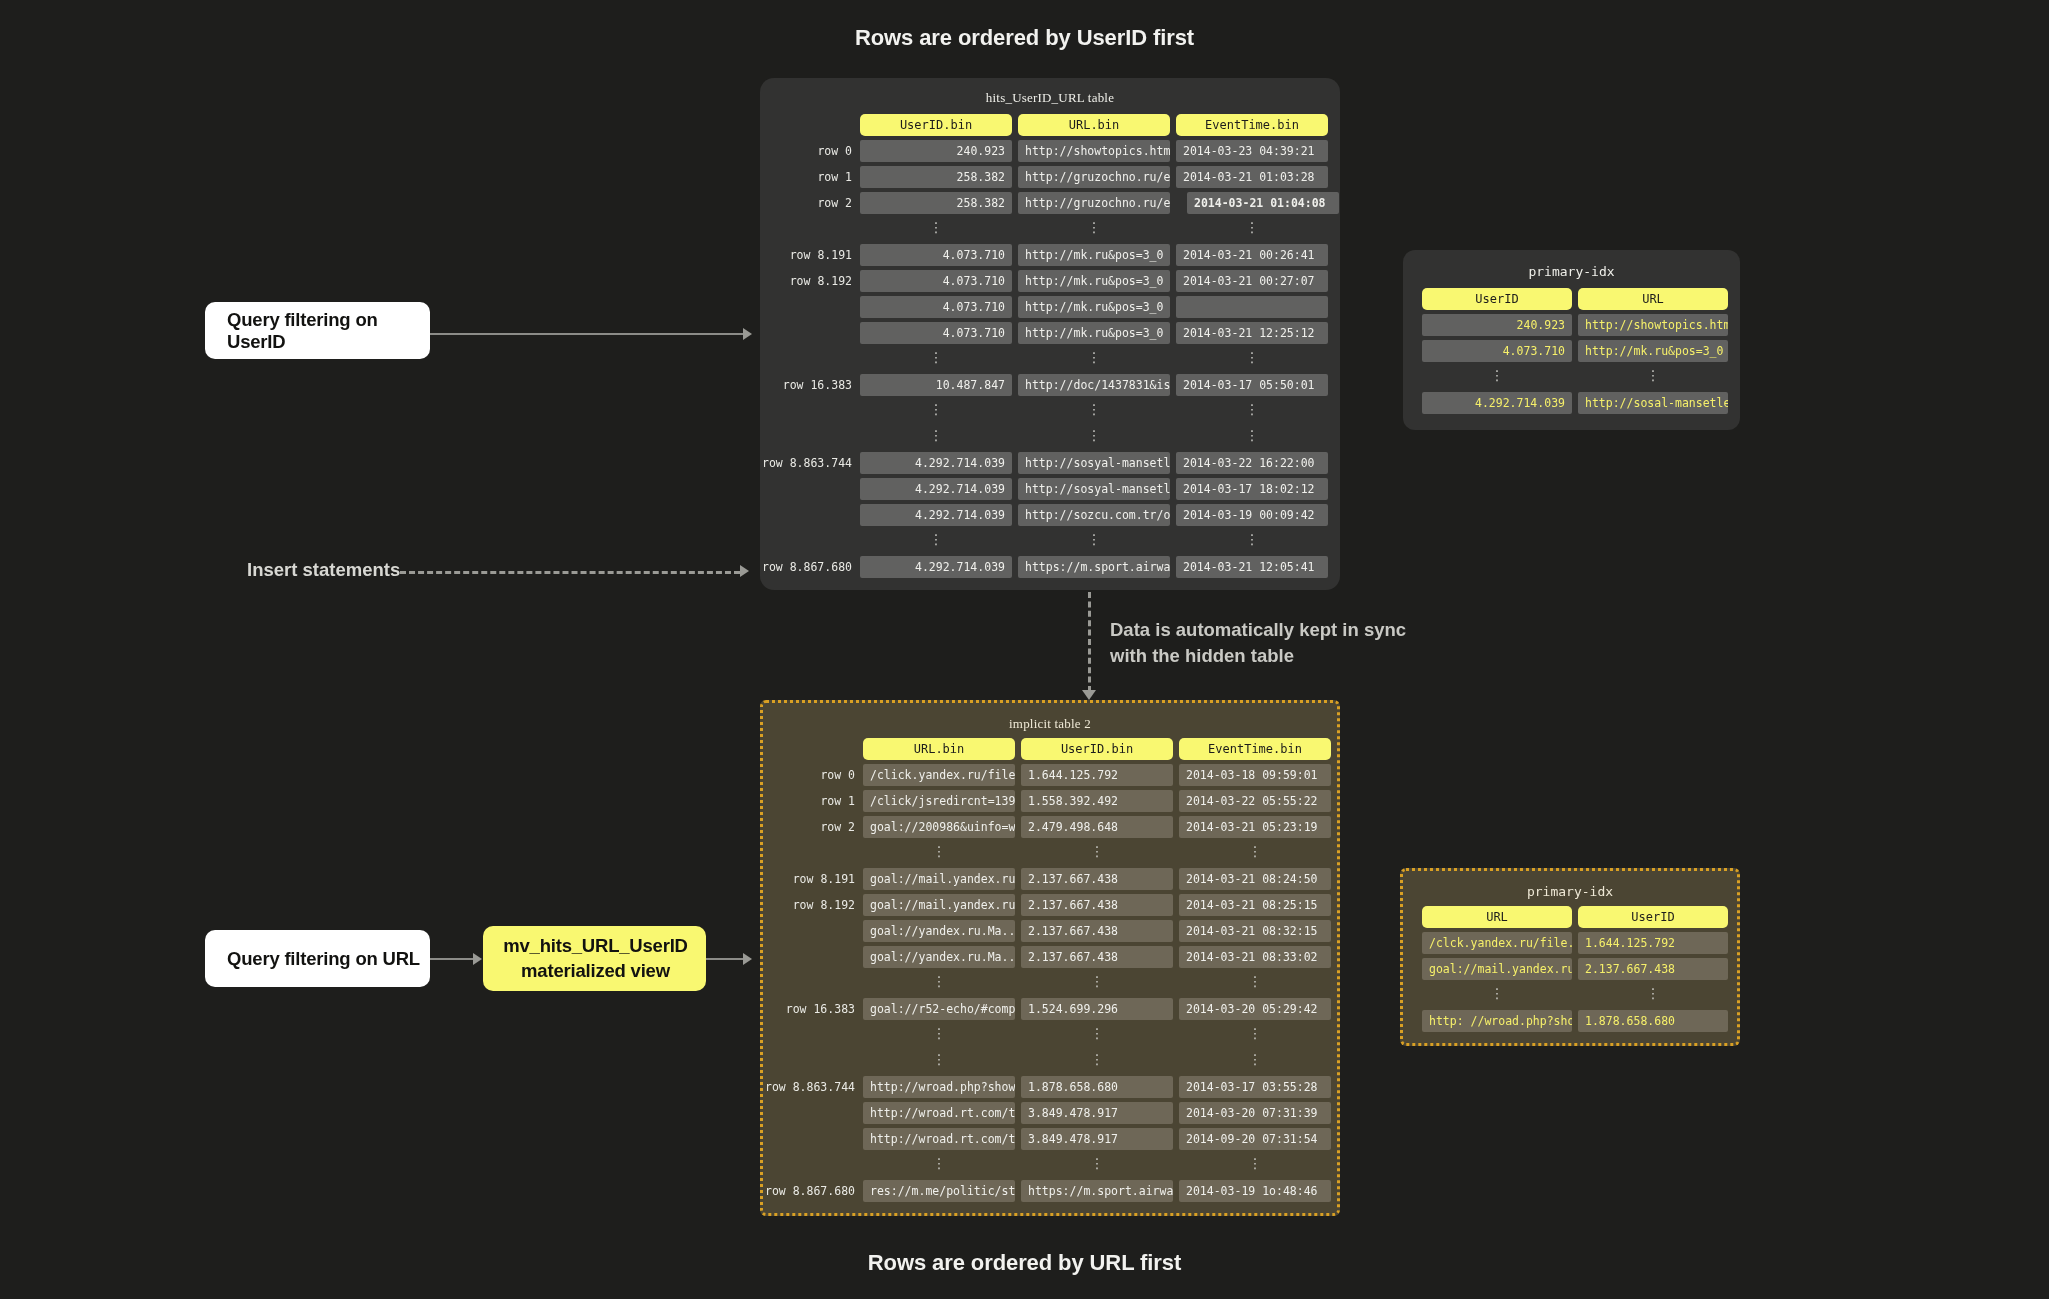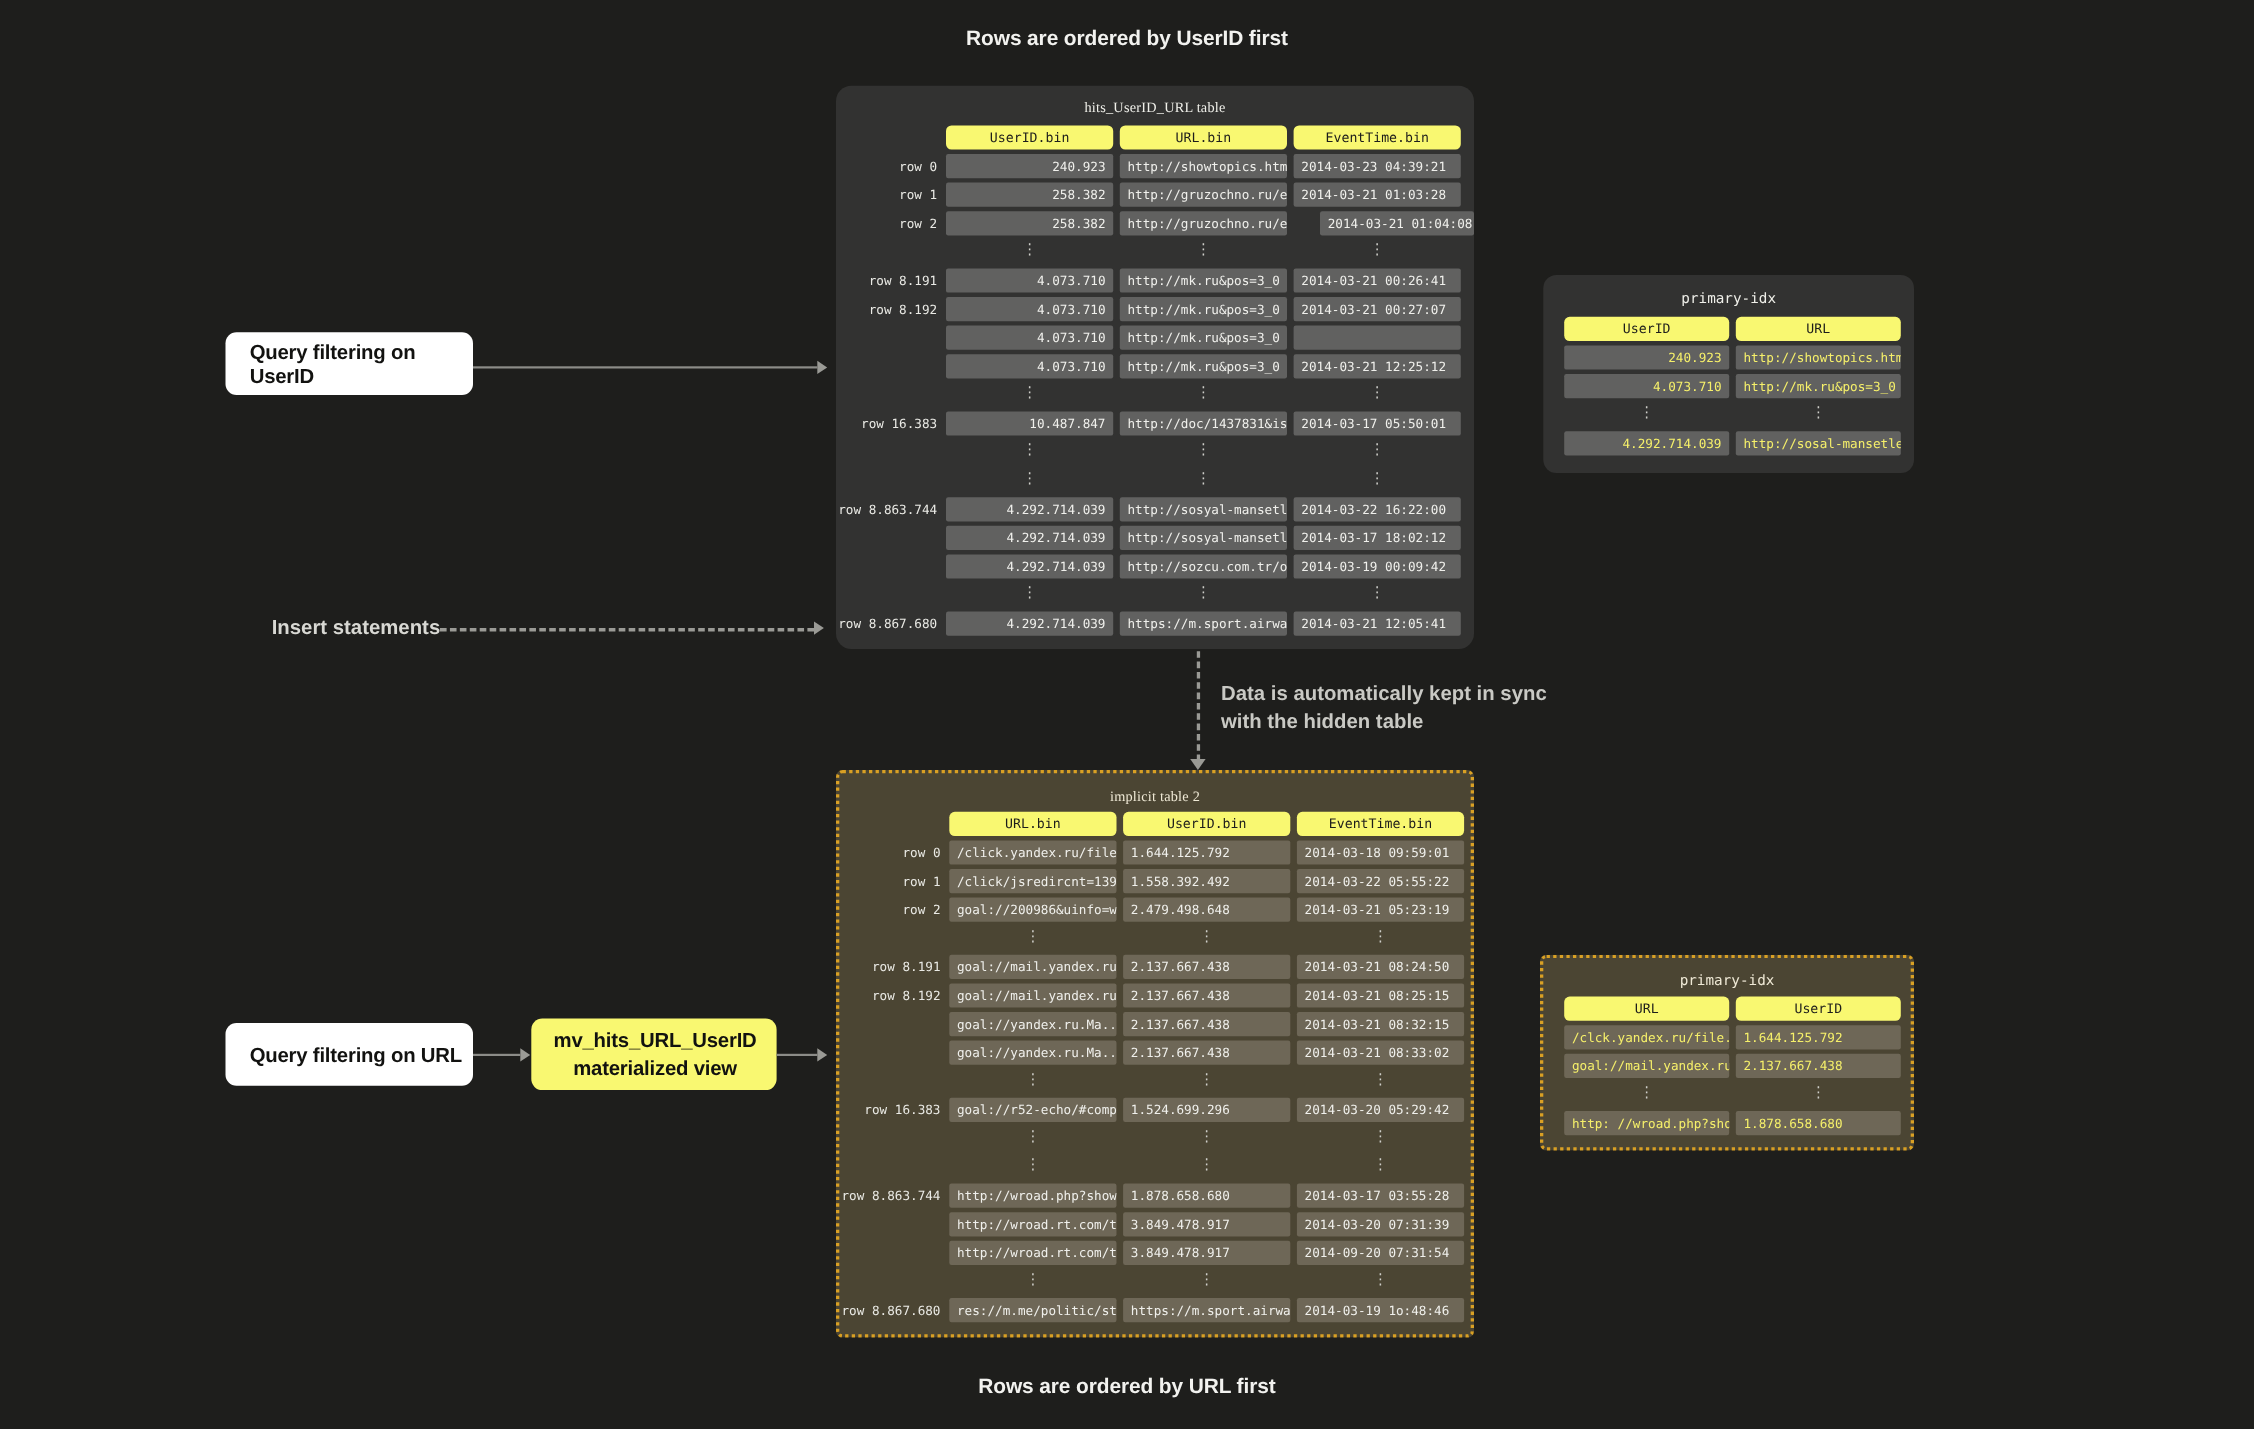--- a/index.html
+++ b/index.html
@@ -9,21 +9,21 @@
     font-family:"Liberation Sans",sans-serif;
     overflow:hidden;
     position:relative;
   }
   .canvas{position:relative;width:2049px;height:1299px;}
 
   
   .caption{
     position:absolute;
     color:#f2f2ef;
-    font-size:19px;
+    font-size:22px;
     font-weight:bold;
     letter-spacing:-0.1px;
     white-space:nowrap;
   }
   #caption-top{left:0;right:0;top:25px;text-align:center;}
   #caption-bottom{left:0;right:0;top:1250px;text-align:center;}
 
   .sync-note{
     position:absolute;
     left:1110px;top:617px;
@@ -200,21 +200,21 @@
         <div class="cell num" style="left: 100px; top: 62px; width: 152px;">240.923</div>
         <div class="cell txt" style="left: 258px; top: 62px; width: 152px;">http://showtopics.html%3...</div>
         <div class="cell txt" style="left: 416px; top: 62px; width: 152px;">2014-03-23 04:39:21</div>
         <div class="rowlabel" style="left: 0px; top: 88px; width: 92px;">row 1</div>
         <div class="cell num" style="left: 100px; top: 88px; width: 152px;">258.382</div>
         <div class="cell txt" style="left: 258px; top: 88px; width: 152px;">http://gruzochno.ru/ekat...</div>
         <div class="cell txt" style="left: 416px; top: 88px; width: 152px;">2014-03-21 01:03:28</div>
         <div class="rowlabel" style="left: 0px; top: 114px; width: 92px;">row 2</div>
         <div class="cell num" style="left: 100px; top: 114px; width: 152px;">258.382</div>
         <div class="cell txt" style="left: 258px; top: 114px; width: 152px;">http://gruzochno.ru/ekat...</div>
-        <div class="cell txt" style="left: 440px; top: 114px; width: 140px;">2014-03-21 01:04:08</div>
+        <div class="cell txt" style="left: 427px; top: 114px; width: 152px; font-weight: bold;">2014-03-21 01:04:08</div>
         <div class="dots" style="left: 100px; top: 140px; width: 152px;"><span>⋮</span></div>
         <div class="dots" style="left: 258px; top: 140px; width: 152px;"><span>⋮</span></div>
         <div class="dots" style="left: 416px; top: 140px; width: 152px;"><span>⋮</span></div>
         <div class="rowlabel" style="left: 0px; top: 166px; width: 92px;">row 8.191</div>
         <div class="cell num" style="left: 100px; top: 166px; width: 152px;">4.073.710</div>
         <div class="cell txt" style="left: 258px; top: 166px; width: 152px;">http://mk.ru&amp;pos=3_0</div>
         <div class="cell txt" style="left: 416px; top: 166px; width: 152px;">2014-03-21 00:26:41</div>
         <div class="rowlabel" style="left: 0px; top: 192px; width: 92px;">row 8.192</div>
         <div class="cell num" style="left: 100px; top: 192px; width: 152px;">4.073.710</div>
         <div class="cell txt" style="left: 258px; top: 192px; width: 152px;">http://mk.ru&amp;pos=3_0</div>

